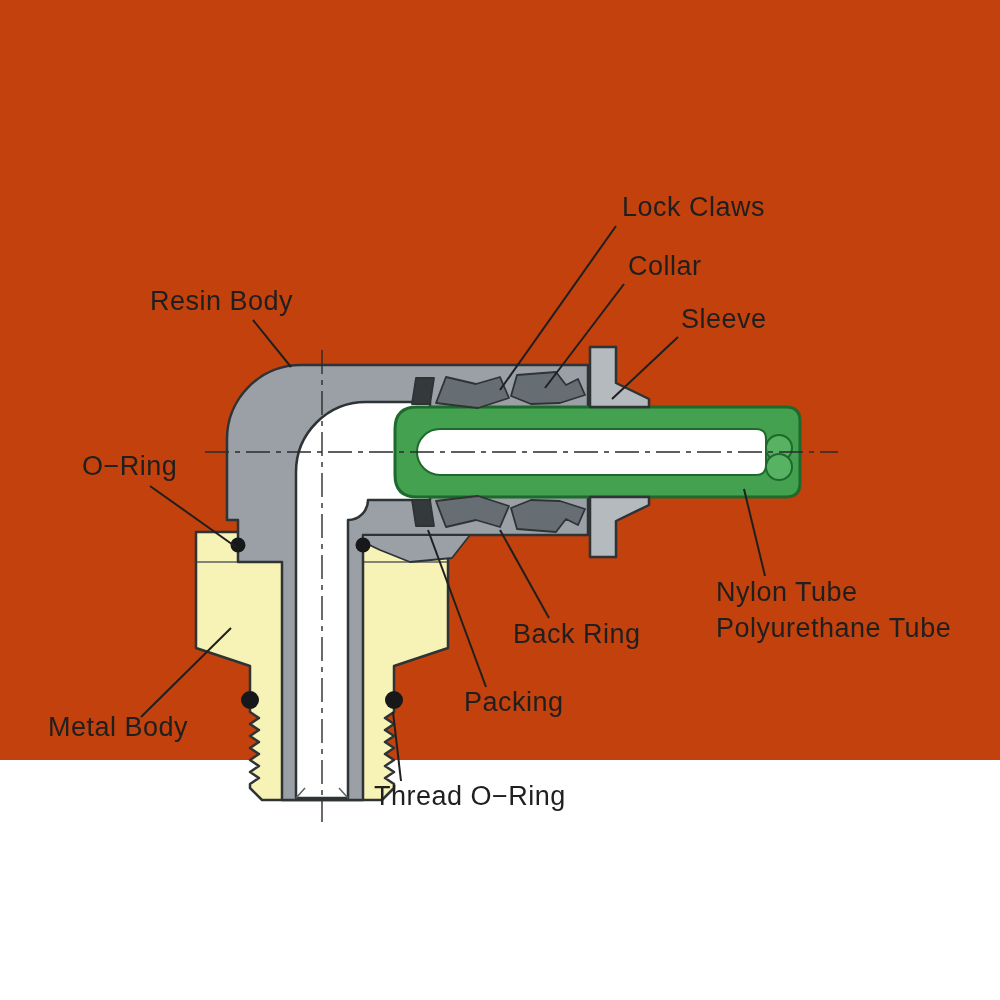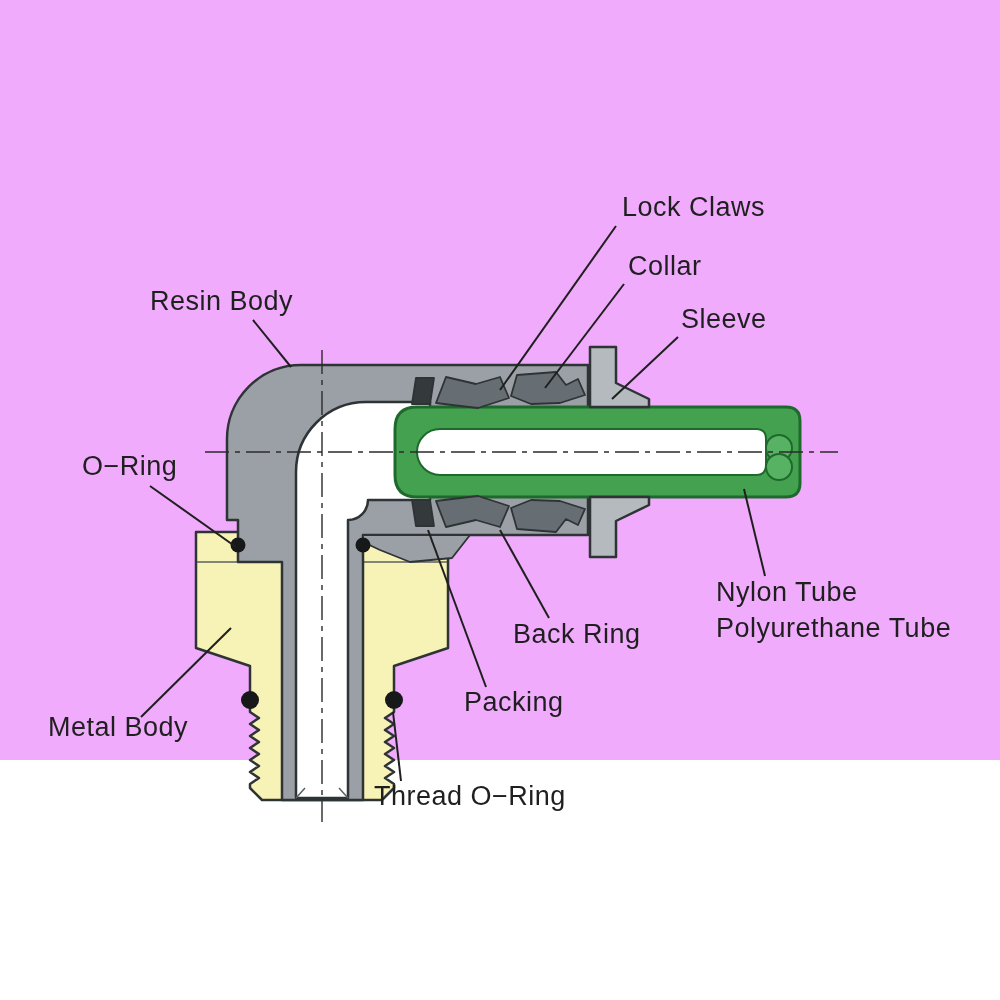--- a/index.html
+++ b/index.html
@@ -1,16 +1,16 @@
 <!DOCTYPE html>
 <html><head>
 <meta charset="utf-8">
 <style>
   html,body{margin:0;padding:0;background:#ffffff;width:1000px;height:1000px;overflow:hidden}
-  .stage{width:1000px;height:760px;position:relative;background:#f0abfc;font-family:"Liberation Sans",sans-serif}
+  .stage{width:1000px;height:760px;position:relative;background:#c2410c;font-family:"Liberation Sans",sans-serif}
   svg{display:block}
   .ol{stroke:#2e3335;stroke-width:2.5;stroke-linejoin:round}
   .ol2{stroke:#2e3335;stroke-width:1.8;stroke-linejoin:round}
   .greenol{stroke:#1d6a2c;stroke-width:3;stroke-linejoin:round}
   .greenol2{stroke:#1d6a2c;stroke-width:2;stroke-linejoin:round}
   .thin{stroke:#5a5f62;stroke-width:1.5}
   .leader{stroke:#1f1f1f;stroke-width:2;fill:none}
   .cline{stroke:#2b2b2b;stroke-width:1.4;stroke-dasharray:24 6 5 6;fill:none}
   .label{font-size:27px;font-family:"Liberation Sans",sans-serif;letter-spacing:0.5px}
 </style>

